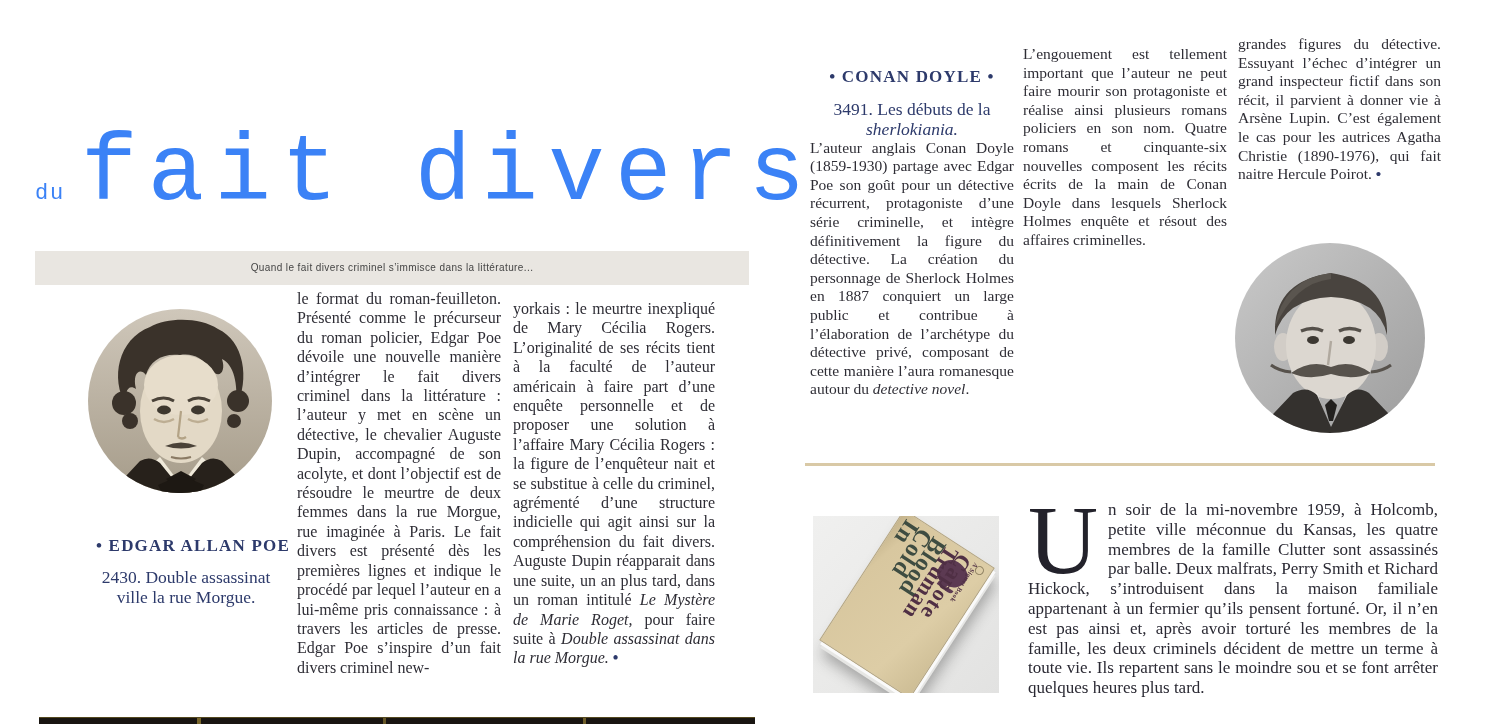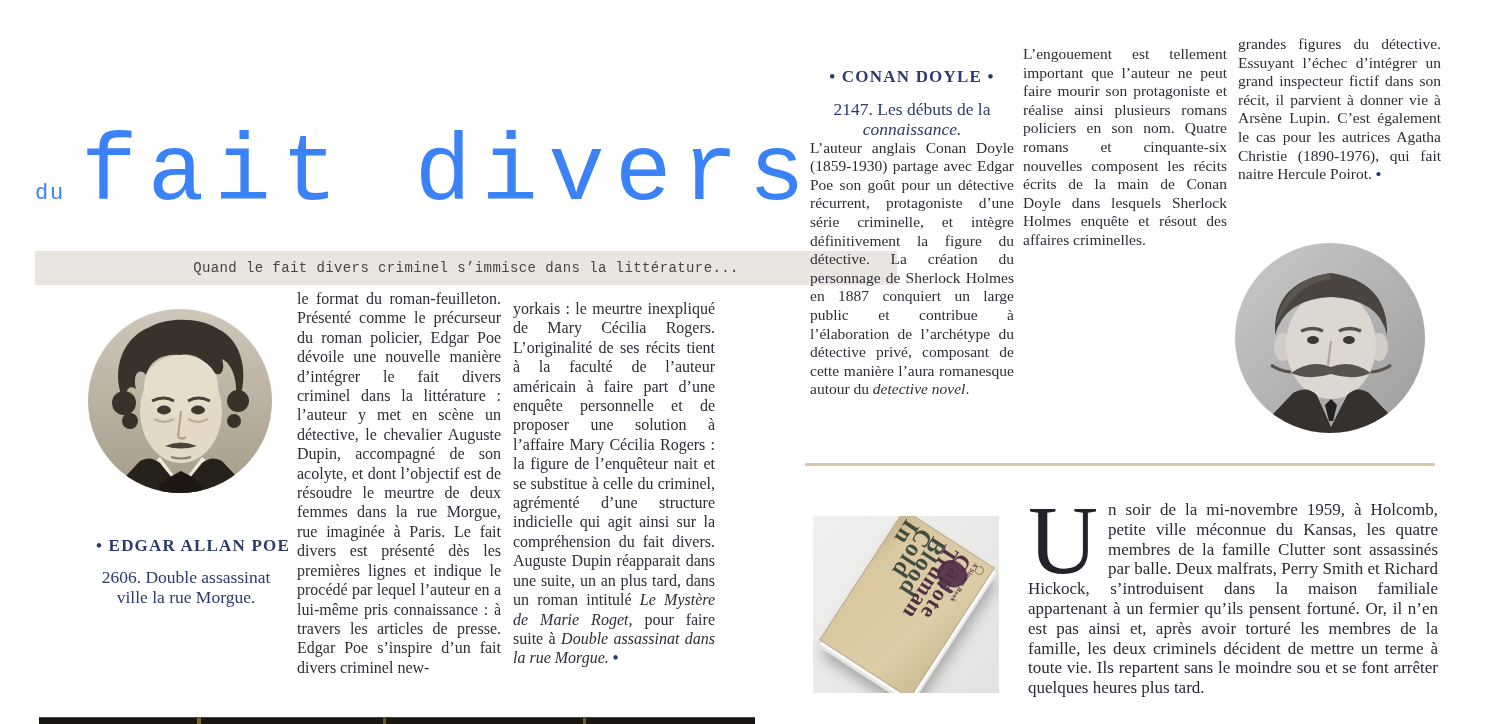--- a/index.html
+++ b/index.html
@@ -9,22 +9,22 @@
   
   .title-l1{position:absolute;left:35px;top:24px;width:690px;text-align:center;
             font-family:"Liberation Sans",sans-serif;font-weight:300;
             font-size:108px;line-height:1;letter-spacing:0.12em;color:#f6d64f;white-space:nowrap;}
   .title-l2{position:absolute;left:35px;top:127px;width:690px;text-align:left;
             font-family:Liberation Mono, monospace;font-weight:300;color:#3b82f6;white-space:nowrap;}
   .title-l2 .du{font-size:22px;letter-spacing:0.08em;margin-right:16px;}
   .title-l2 .big{font-size:94px;line-height:1;letter-spacing:0.11em;}
 
   
-  .tagline{position:absolute;left:35px;top:251px;width:862px;height:34px;background:#e9e6e1;
-           font-family:Liberation Mono, monospace;font-size:14px;letter-spacing:0.4px;
+  .tagline{position:absolute;left:35px;top:251px;width:714px;height:34px;background:#e9e6e1;
+           font-family:Liberation Sans, sans-serif;font-size:10px;letter-spacing:0.4px;
            color:#454545;text-align:center;line-height:34px;}
 
   
   .col{position:absolute;text-align:justify;font-size:16px;line-height:19.4px;}
   .col p{margin:0;}
   .rcol{font-size:15.5px;line-height:18.6px;}
   .sec-head{font-weight:bold;color:#2d3a6b;text-align:center;font-size:17px;
             letter-spacing:1.2px;white-space:nowrap;margin:12px;}
   .sec-sub{color:#2d3a6b;text-align:center;font-size:17.5px;line-height:20px;margin:7px 0 0 0;}
   .sec-body{margin-top:13px;}
@@ -121,40 +121,40 @@
       <path d="M50,168 L72,148 L93,176 L114,148 L136,168 L136,184 L50,184 Z" fill="#efe9da"></path>
       <path d="M22,184 L52,152 Q62,146 72,154 L93,180 L114,154 Q124,146 134,152 L164,184 Z" fill="#27211b"></path>
       <path d="M78,170 L93,162 L108,170 L93,184 Z" fill="#1d1813"></path>
       <path d="M70,176 L93,166 L116,176 L112,184 L74,184 Z" fill="#1d1813"></path>
     </svg>
   </figure>
 
   <div class="col" id="poe-col1">
     <h2 class="sec-head">• EDGAR ALLAN POE •</h2>
     <p class="sec-sub">
-      <span>2606. Double assassinat</span><br>
+      <span>2430. Double assassinat</span><br>
       <span>ville la rue Morgue.</span>
     </p>
   </div>
 
   <div class="col" id="poe-col2">
     <p>le format du roman-feuilleton. Présenté comme le précurseur du roman policier, Edgar Poe dévoile une nouvelle manière d’intégrer le fait divers criminel dans la littérature : l’auteur y met en scène un détective, le chevalier Auguste Dupin, accompagné de son acolyte, et dont l’objectif est de résoudre le meurtre de deux femmes dans la rue Morgue, rue imaginée à Paris. Le fait divers est présenté dès les premières lignes et indique le procédé par lequel l’auteur en a lui-même pris connaissance : à travers les articles de presse. Edgar Poe s’inspire d’un fait divers criminel new-</p>
   </div>
 
   <div class="col" id="poe-col3">
     <p><span>yorkais : le meurtre inexpliqué de Mary Cécilia Rogers. L’originalité de ses récits tient à la faculté de l’auteur américain à faire part d’une enquête personnelle et de proposer une solution à l’affaire Mary Cécilia Rogers : la figure de l’enquêteur nait et se substitue à celle du criminel, agrémenté d’une structure indicielle qui agit ainsi sur la compréhension du fait divers. Auguste Dupin réapparait dans une suite, un an plus tard, dans un roman intitulé </span><span class="it">Le Mystère de Marie Roget,</span><span> pour faire suite à </span><span class="it">Double assassinat dans la rue Morgue.</span><span class="endmark"> •</span></p>
   </div>
 
   <div class="page-edge"></div>
 
   <div class="col rcol" id="doyle-col1">
     <h2 class="sec-head">• CONAN DOYLE •</h2>
     <p class="sec-sub">
-      <span>2147. Les débuts de la</span><br>
-      <span class="it">connaissance.</span>
+      <span>3491. Les débuts de la</span><br>
+      <span class="it">sherlokiania.</span>
     </p>
     <p class="sec-body"><span>L’auteur anglais Conan Doyle (1859-1930) partage avec Edgar Poe son goût pour un détective récurrent, protagoniste d’une série criminelle, et intègre définitivement la figure du détective. La création du personnage de Sherlock Holmes en 1887 conquiert un large public et contribue à l’élaboration de l’archétype du détective privé, composant de cette manière l’aura romanesque autour du </span><span class="it">detective novel</span><span>.</span></p>
   </div>
 
   <div class="col rcol" id="doyle-col2">
     <p>L’engouement est tellement important que l’auteur ne peut faire mourir son protagoniste et réalise ainsi plusieurs romans policiers en son nom. Quatre romans et cinquante-six nouvelles composent les récits écrits de la main de Conan Doyle dans lesquels Sherlock Holmes enquête et résout des affaires criminelles.</p>
   </div>
 
   <div class="col rcol" id="doyle-col3">
     <p><span>grandes figures du détective. Essuyant l’échec d’intégrer un grand inspecteur fictif dans son récit, il parvient à donner vie à Arsène Lupin. C’est également le cas pour les autrices Agatha Christie (1890-1976), qui fait naitre Hercule Poirot.</span><span class="endmark"> •</span></p>

